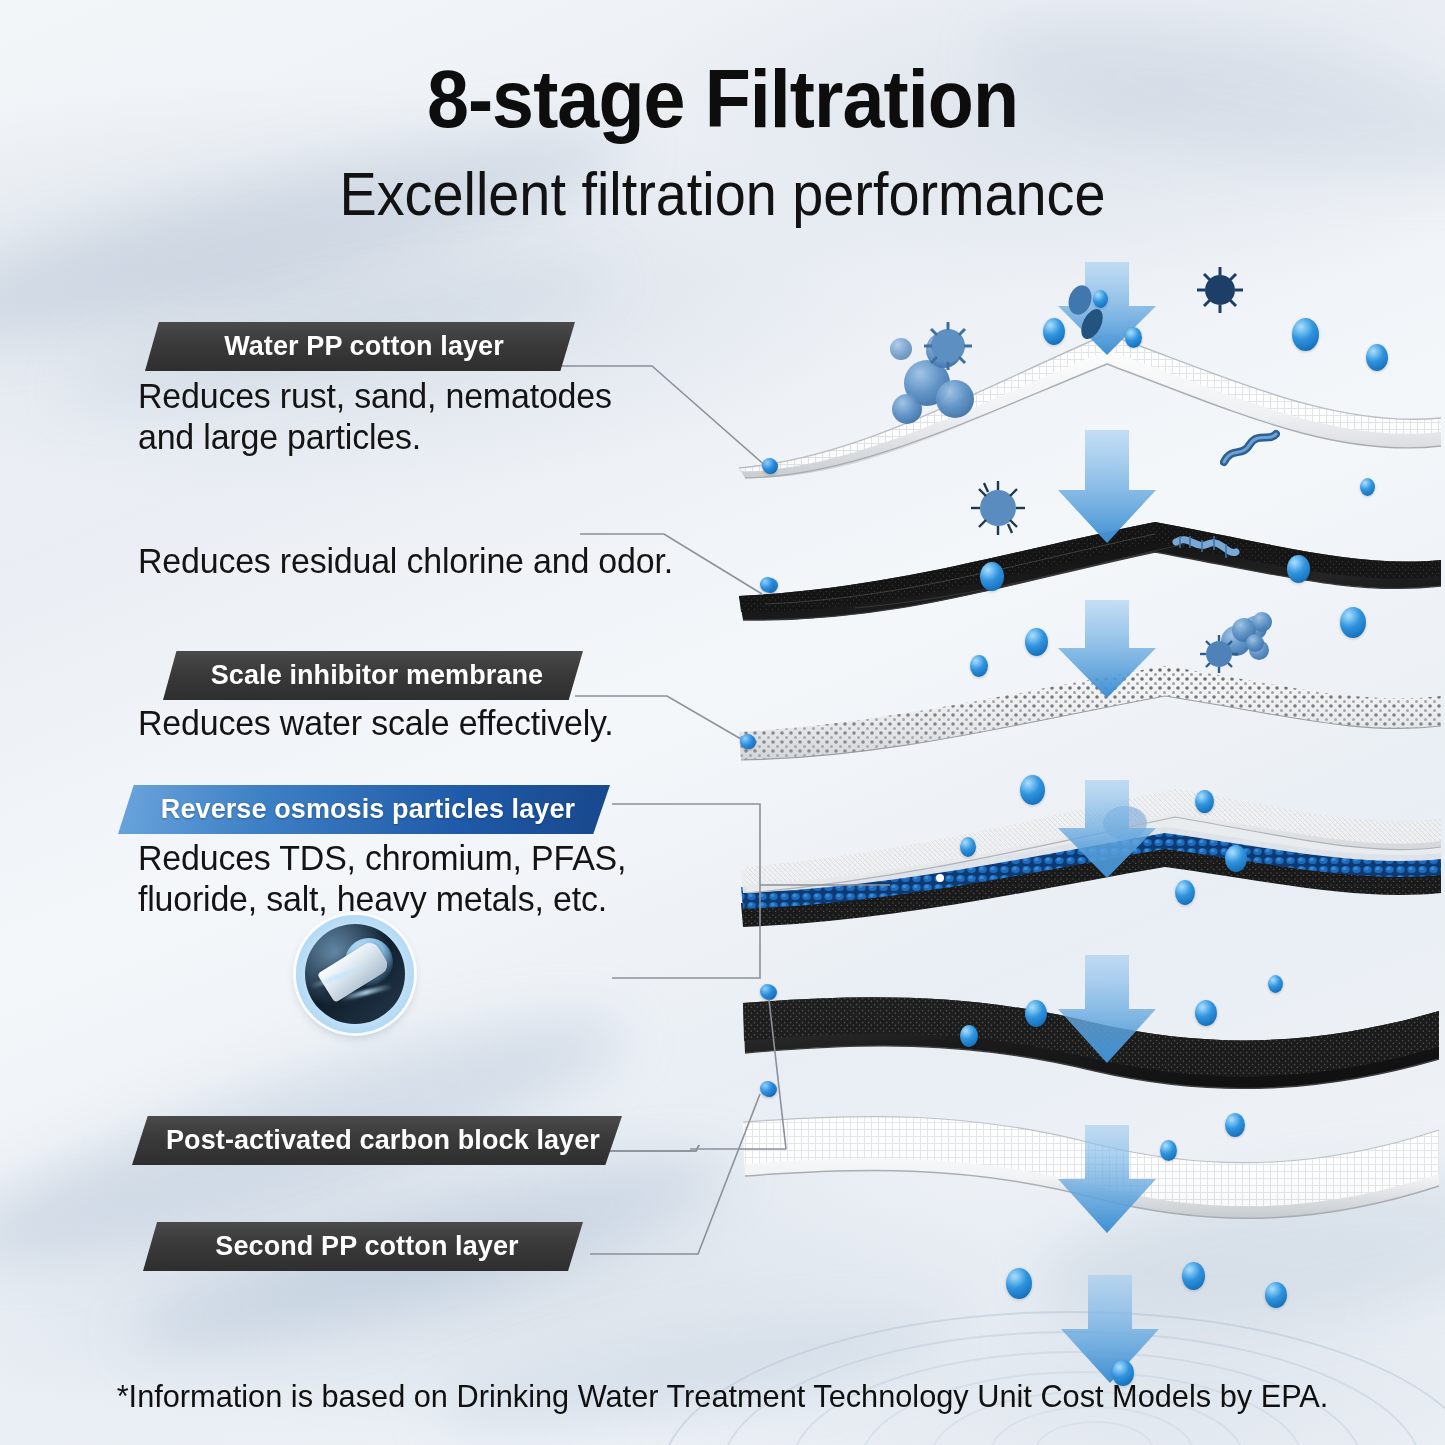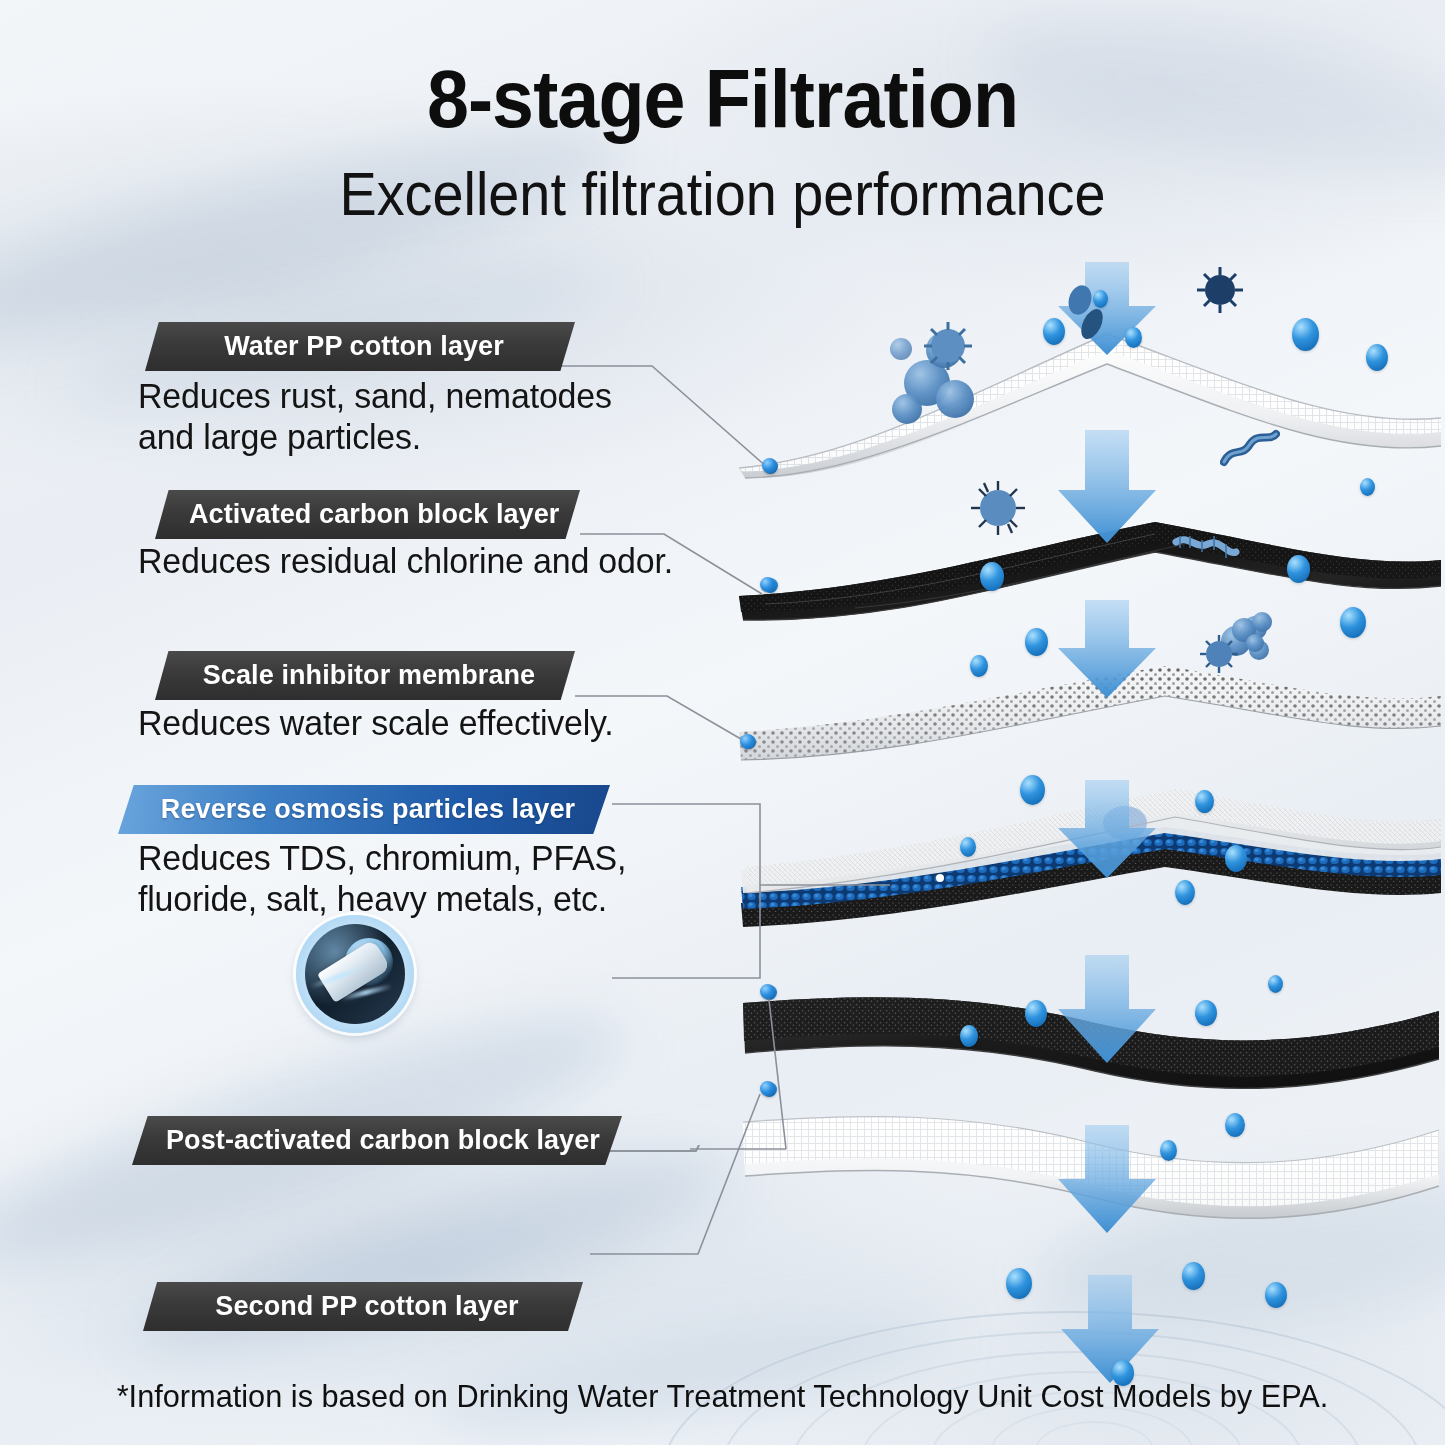--- a/index.html
+++ b/index.html
@@ -471,38 +471,37 @@
   <div class="bluedot" style="left:762px;top:458px;"></div>
   <div class="bluedot" style="left:760px;top:577px;"></div>
   <div class="bluedot" style="left:740px;top:734px;"></div>
   <div class="bluedot" style="left:760px;top:984px;"></div>
   <div class="bluedot" style="left:760px;top:1081px;"></div>
 
   <div class="banner" style="left:145px;top:322px;width:430px;">Water PP cotton layer</div>
   <div class="desc" style="left:138px;top:375px;width:520px;">Reduces rust, sand, nematodes
 and large particles.</div>
 
-  <div class="banner" style="left:155px;top:490px;width:425px;">Activated carbon block layer</div>
   <div class="desc" style="left:138px;top:540px;width:560px;">Reduces residual chlorine and odor.</div>
 
-  <div class="banner" style="left:155px;top:651px;width:420px;">Scale inhibitor membrane</div>
+  <div class="banner" style="left:163px;top:651px;width:420px;">Scale inhibitor membrane</div>
   <div class="desc" style="left:138px;top:702px;width:560px;">Reduces water scale effectively.</div>
 
   <div class="banner blue" style="left:118px;top:785px;width:492px;">Reverse osmosis particles layer</div>
   <div class="desc" style="left:138px;top:837px;width:580px;">Reduces TDS, chromium, PFAS,
 fluoride, salt, heavy metals, etc.</div>
 
   <div id="poreIcon">
     <div class="inner">
       <div class="swirl"></div>
       <div class="tube"></div>
       <div class="streak1"></div>
       <div class="streak2"></div>
     </div>
   </div>
 
   <div class="banner" style="left:132px;top:1116px;width:490px;">Post-activated carbon block layer</div>
 
-  <div class="banner" style="left:143px;top:1282px;width:440px;">Second PP cotton layer</div>
+  <div class="banner" style="left:143px;top:1222px;width:440px;">Second PP cotton layer</div>
 
   <div id="footnote">*Information is based on Drinking Water Treatment Technology Unit Cost Models by EPA.</div>
 
 </div>
 
 </body></html>

